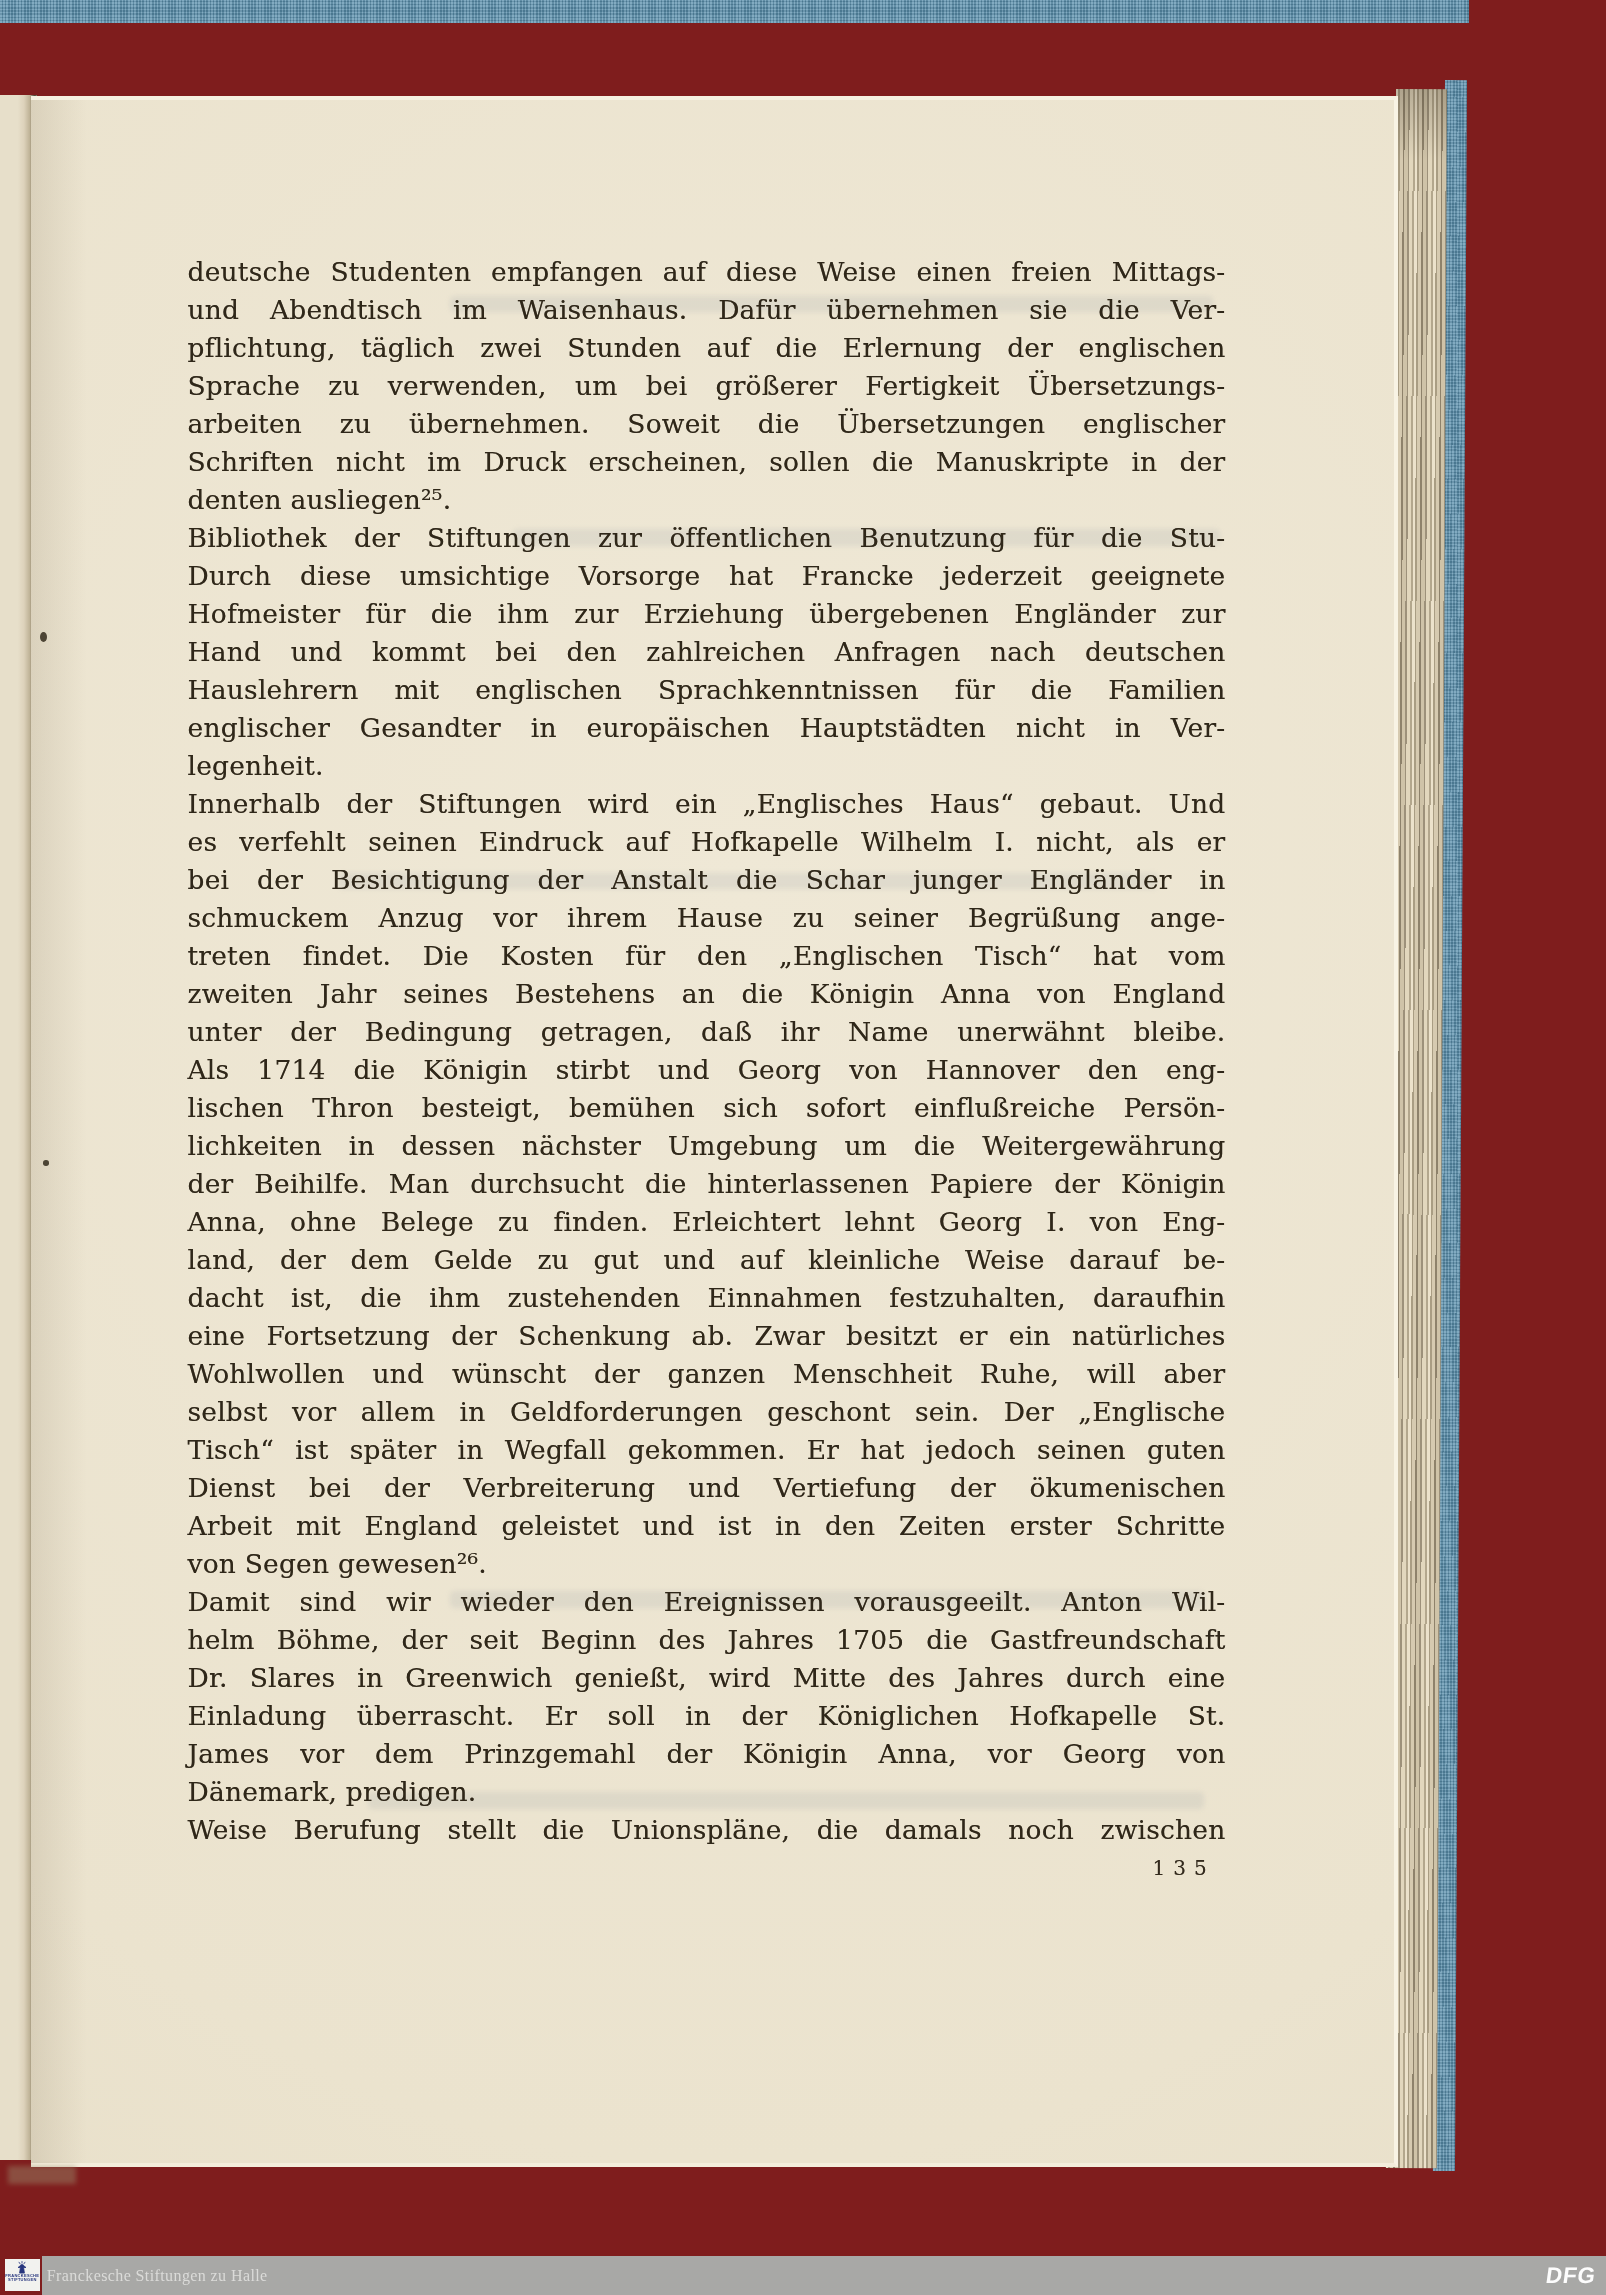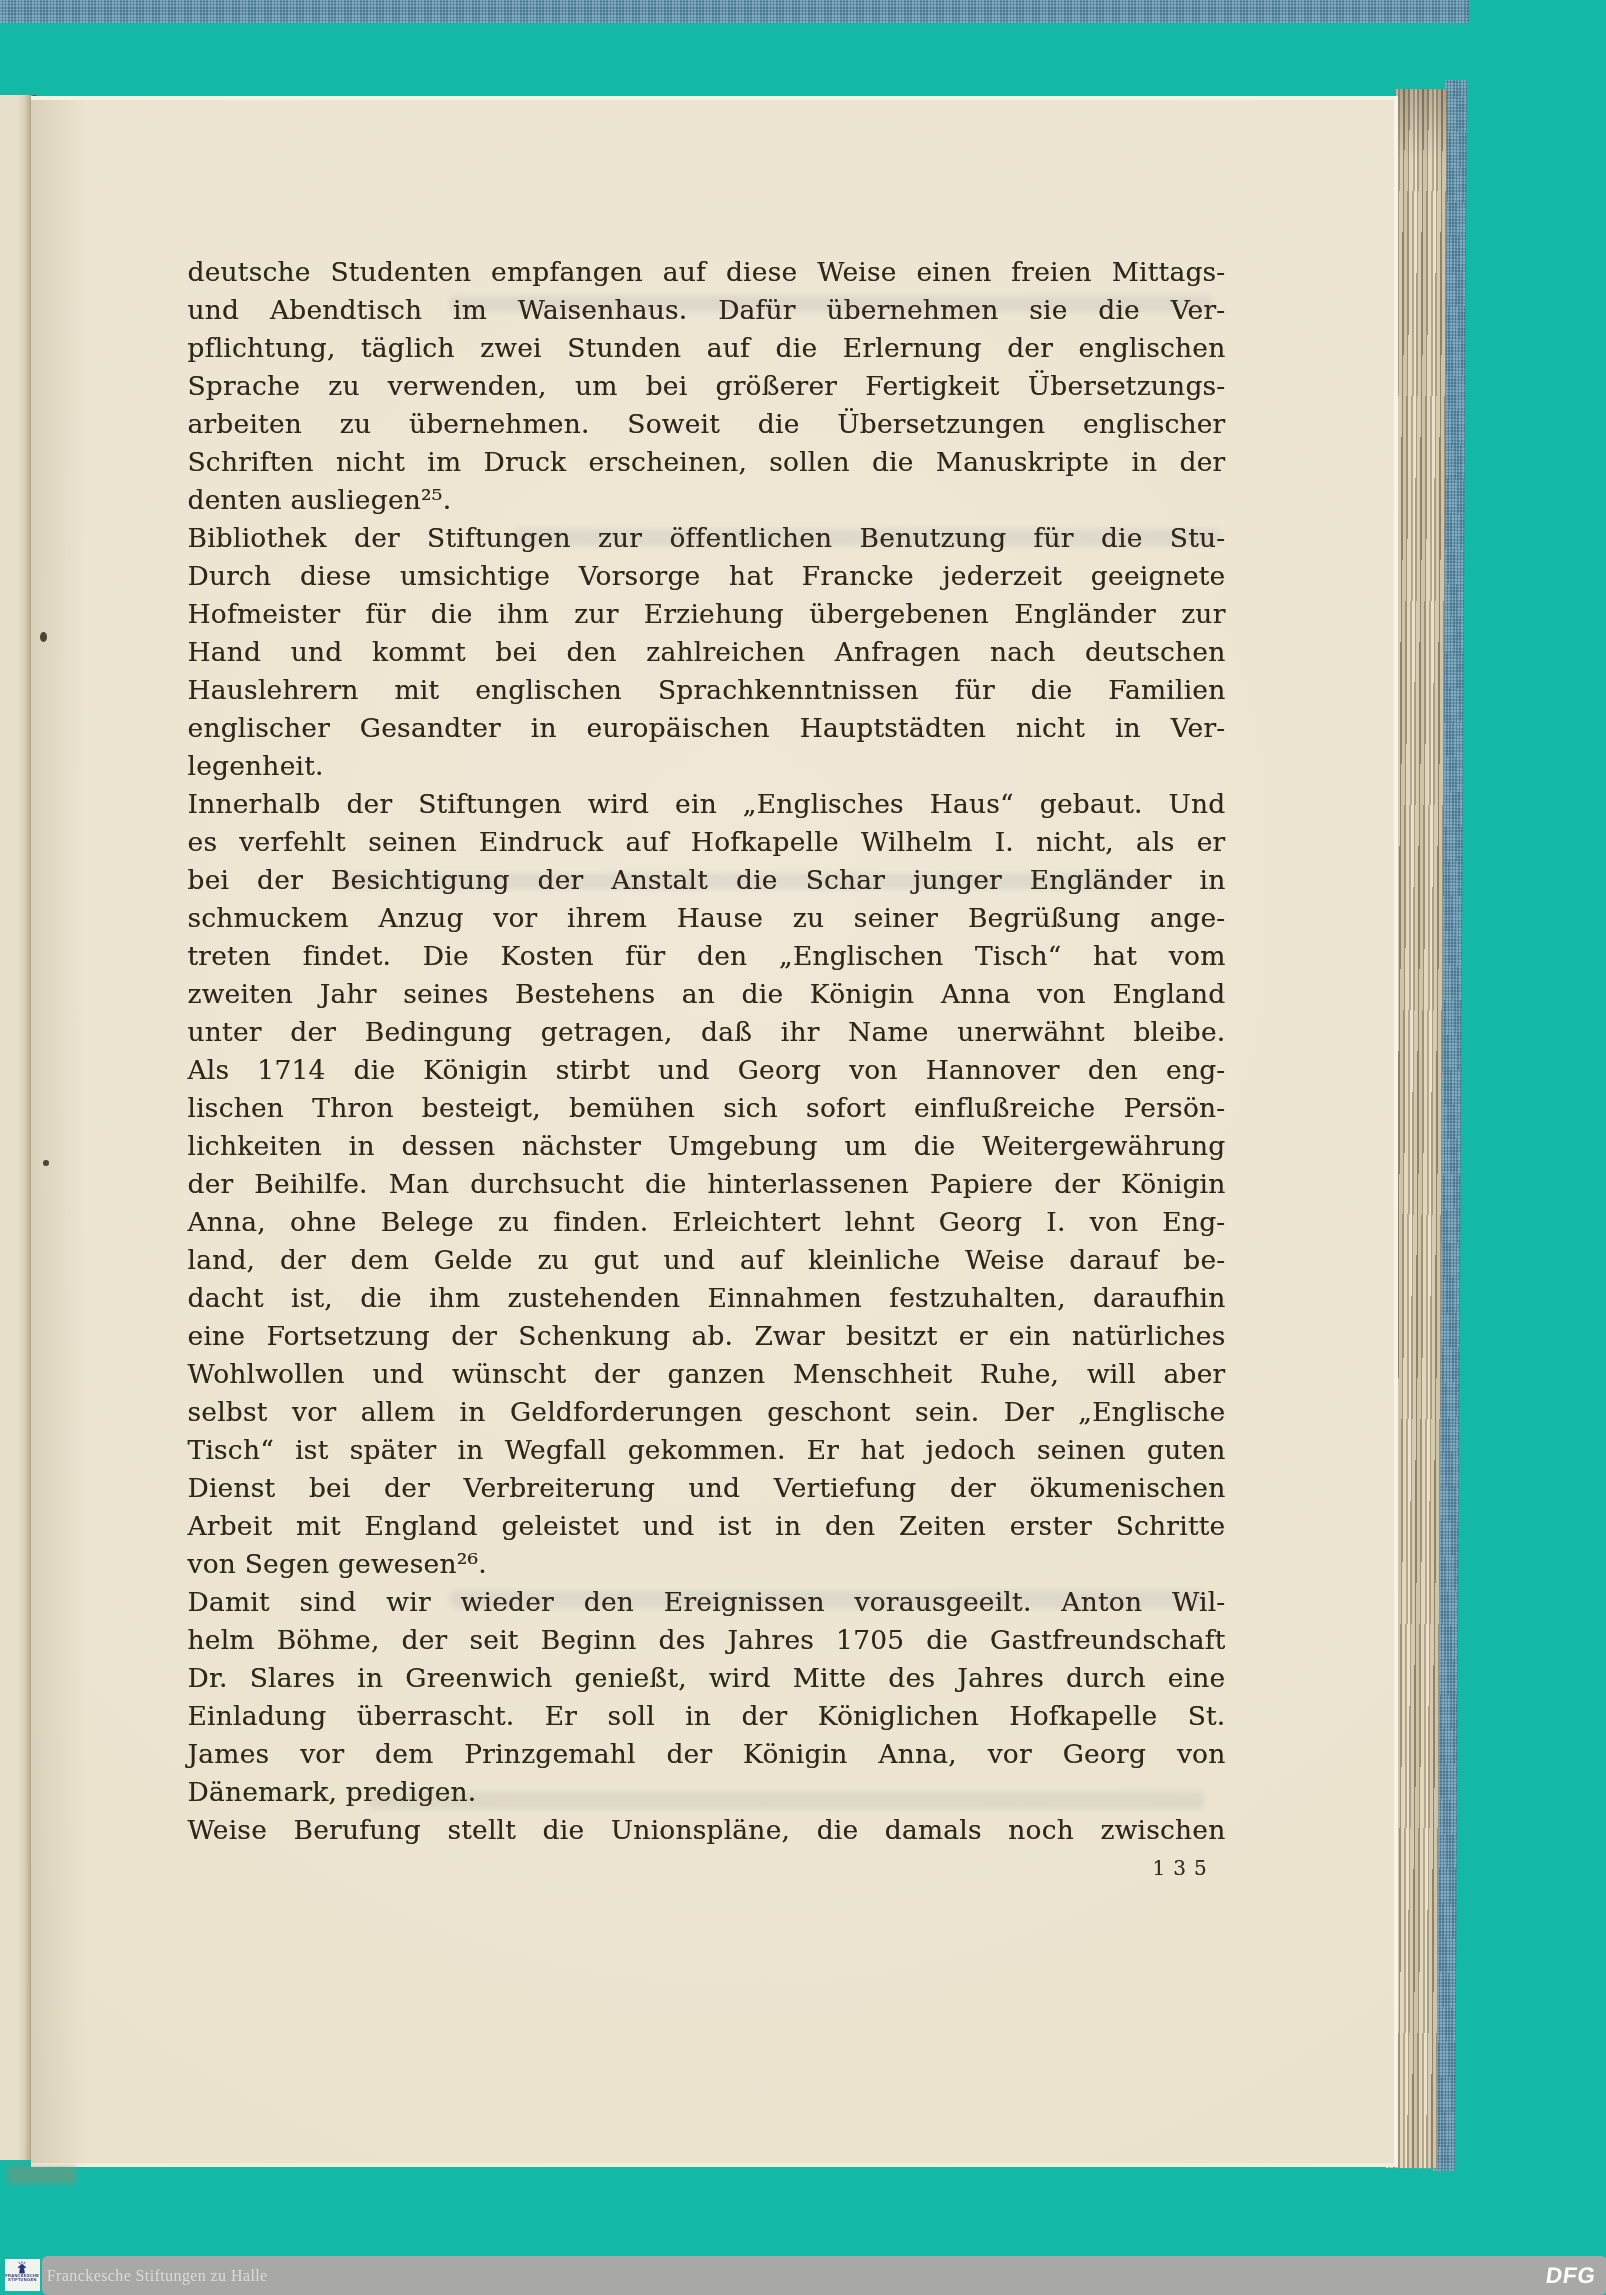--- a/index.html
+++ b/index.html
@@ -1,16 +1,16 @@
 <!DOCTYPE html>
 <html style="font-size:13px"><head>
 <meta charset="utf-8">
 <style>
   html,body{margin:0;padding:0;background:#000;}
-  .scene{position:relative;width:1607px;height:2295px;background:#14b8a6;overflow:hidden;
+  .scene{position:relative;width:1607px;height:2295px;background:#7f1d1d;overflow:hidden;
          font-family:"DejaVu Serif","Liberation Serif",serif;}
 
   
   .cloth{position:absolute;
     background:
       repeating-linear-gradient(90deg, rgba(255,255,255,.14) 0 1.6px, rgba(10,30,40,.12) 1.6px 3.2px),
       repeating-linear-gradient(0deg,  rgba(255,255,255,.10) 0 1.6px, rgba(10,30,40,.12) 1.6px 3.2px),
       #5d92af;}
   .cloth-top{left:0;top:99;width:1469px;height:23px;}
   .cloth-right{left:1445px;top:80px;width:22px;height:2091px;
@@ -55,21 +55,21 @@
   .g4{left:419px;top:1491px;width:755px;height:17px;}
   .g5{left:337px;top:1692px;width:836px;height:17px;}
 
   .speck{position:absolute;background:#4d4535;border-radius:50%;}
   .s1{left:40px;top:632px;width:7.2px;height:10.4px;}
   .s2{left:43px;top:1160px;width:5.6px;height:5.6px;}
   .smudge{position:absolute;left:8px;top:2166px;width:68px;height:17.7px;
     background:#9a8a6c;opacity:.45;filter:blur(2.4px);}
 
   
-  .footer-bar{position:absolute;left:42px;top:2256px;width:1565px;height:39px;background:#a8a8a6;border-radius:6px;}
+  .footer-bar{position:absolute;left:42px;top:2256px;width:1565px;height:39px;background:#a8a8a6;}
   .bar-title{position:absolute;left:4.8px;top:0;height:39px;line-height:39px;
     font-family:"Liberation Serif","DejaVu Serif",serif;font-size:16px;color:#dbdbd9;letter-spacing:0.4px;}
   .dfg{position:absolute;right:11.2px;top:7.2px;font-family:"Liberation Sans","DejaVu Sans",sans-serif;
     font-size:22.5px;font-weight:bold;color:#fdfdfd;transform:skewX(-8deg);letter-spacing:0.8px;}
   .logo-box{position:absolute;left:4.8px;top:2259px;width:35px;height:32px;background:#f2f2ef;
     text-align:center;}
   .logo-box svg{display:block;margin:1.6px auto 0 auto;}
   .logo-t{font-family:"Liberation Sans","DejaVu Sans",sans-serif;font-size:4px;line-height:4.4px;
     color:#27357e;letter-spacing:0.3px;font-weight:bold;}
 </style>

